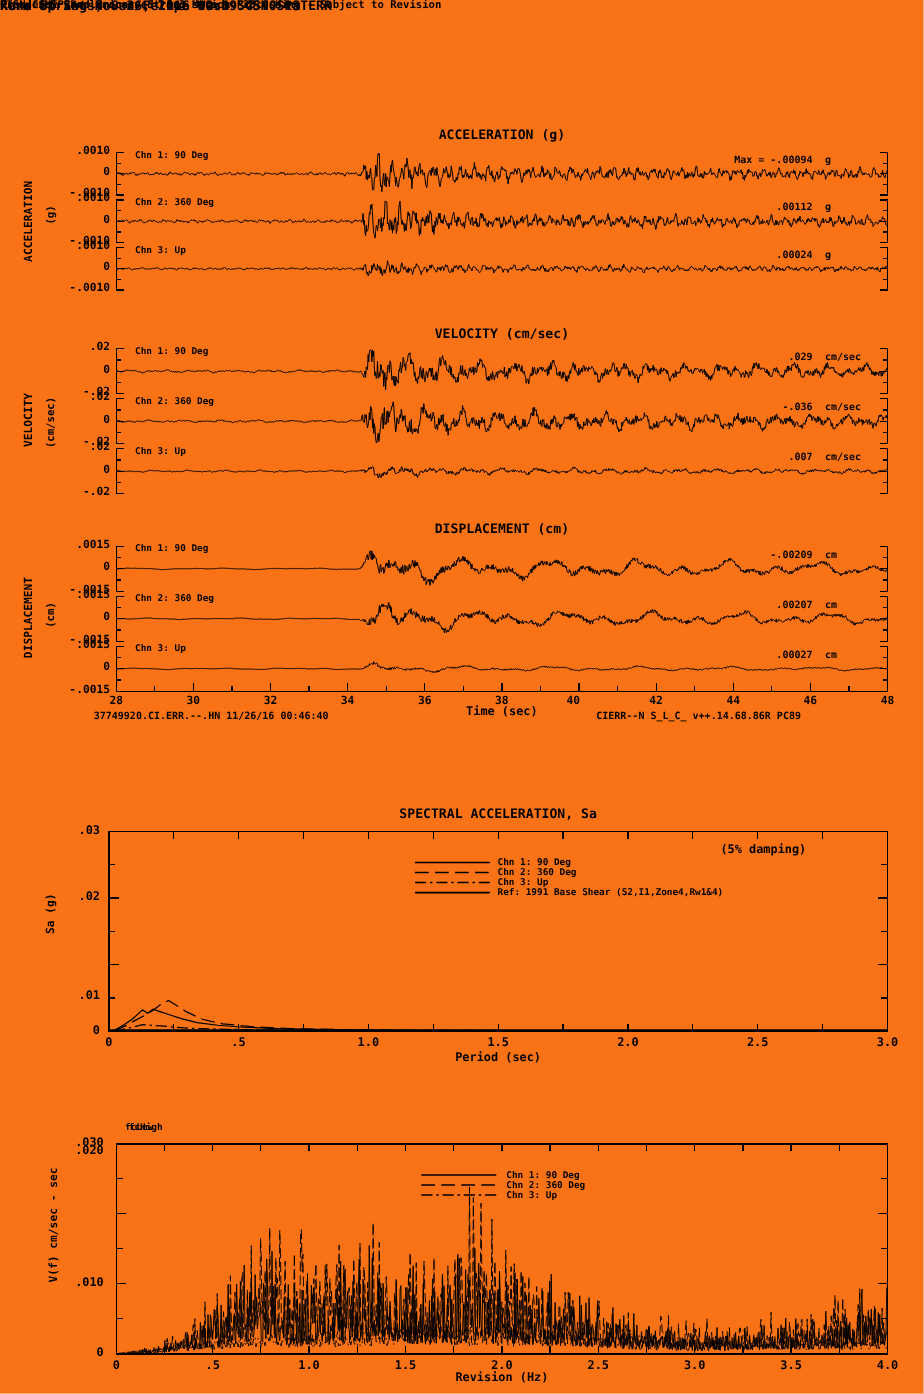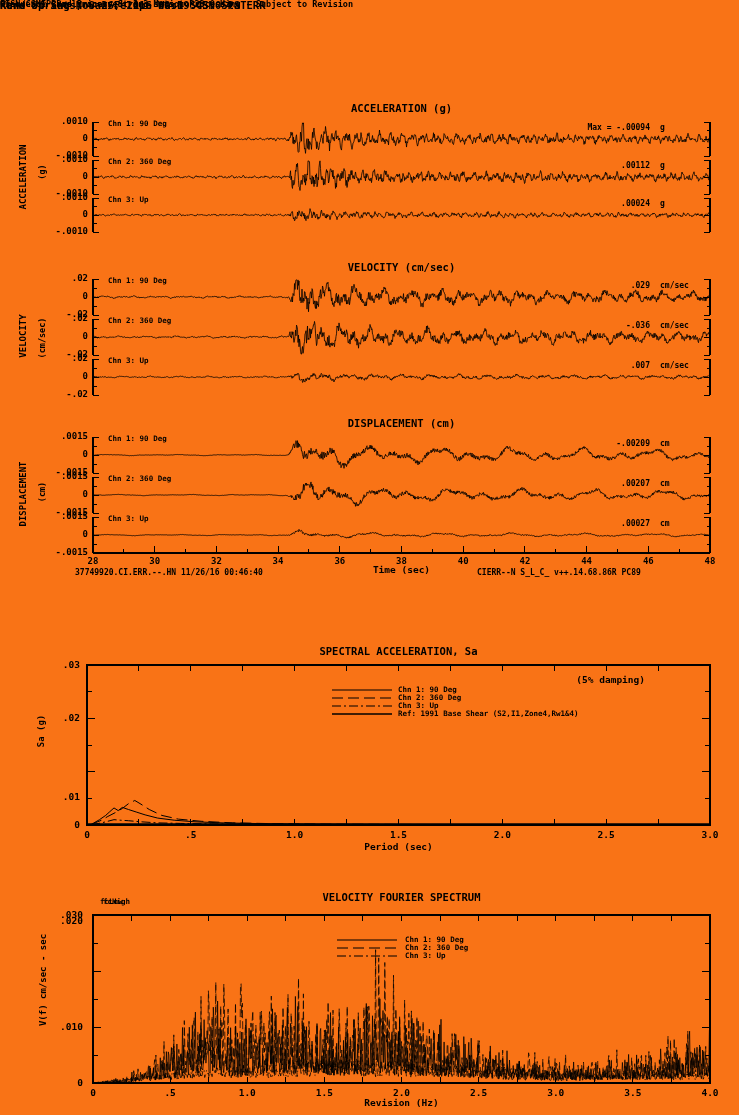--- a/index.html
+++ b/index.html
@@ -289,21 +289,20 @@
 
   <div class="t ctr f105" style="left:87px;top:646px;width:623px;">SPECTRAL ACCELERATION, Sa</div>
   <div class="t f95" style="right:94px;top:675px;">(5% damping)</div>
   <div class="t rot f9" style="left:42px;top:731px;">Sa (g)</div>
   <div class="t ctr f95" style="left:87px;top:842px;width:623px;">Period (sec)</div>
   <div class="t f75" style="left:398px;top:686px;">Chn 1: 90 Deg</div>
   <div class="t f75" style="left:398px;top:694px;">Chn 2: 360 Deg</div>
   <div class="t f75" style="left:398px;top:702px;">Chn 3: Up</div>
   <div class="t f75" style="left:398px;top:710px;">Ref: 1991 Base Shear (S2,I1,Zone4,Rw1&amp;4)</div>
 
-  <div class="t ctr f105" style="left:93px;top:892px;width:617px;">VELOCITY FOURIER SPECTRUM</div>
   <div class="t rot f9" style="left:44px;top:980px;">V(f)  cm/sec - sec</div>
   <div class="t ctr f95" style="left:93px;top:1098px;width:617px;">Revision (Hz)</div>
   <div class="t f75" style="left:100px;top:898px;">fcLow</div>
   <div class="t f75" style="left:103px;top:898px;">fcHigh</div>
   <div class="t f75" style="left:405px;top:936px;">Chn 1: 90 Deg</div>
   <div class="t f75" style="left:405px;top:944px;">Chn 2: 360 Deg</div>
   <div class="t f75" style="left:405px;top:952px;">Chn 3: Up</div>
 
 <div class="t f9" style="right: 651px; top: 117px;">.0010</div>
     <div class="t f9" style="right: 651px; top: 134px;">0</div>
@@ -358,21 +357,21 @@
     <div class="t f9" style="right: 651px; top: 548px;">-.0015</div>
     <div class="t f75" style="left: 108px; top: 515px;">Chn 3: Up</div>
     <div class="t f8" style="right: 89px; top: 520px;">.00027</div>
     <div class="t f8" style="left: 660px; top: 520px;">cm</div>
     <div class="t f9" style="left: 83px; top: 557px; width: 20px; text-align: center;">28</div>
     <div class="t f9" style="left: 144.7px; top: 557px; width: 20px; text-align: center;">30</div>
     <div class="t f9" style="left: 206.4px; top: 557px; width: 20px; text-align: center;">32</div>
     <div class="t f9" style="left: 268px; top: 557px; width: 20px; text-align: center;">34</div>
     <div class="t f9" style="left: 329.8px; top: 557px; width: 20px; text-align: center;">36</div>
     <div class="t f9" style="left: 391.5px; top: 557px; width: 20px; text-align: center;">38</div>
-    <div class="t f9" style="left: 453.2px; top: 557px; width: 20px; text-align: center;">40</div>
+    <div class="t f9" style="left: 453.2px; top: 557px; width: 20px; ">40</div>
     <div class="t f9" style="left: 514.9px; top: 557px; width: 20px; text-align: center;">42</div>
     <div class="t f9" style="left: 576.6px; top: 557px; width: 20px; text-align: center;">44</div>
     <div class="t f9" style="left: 638.3px; top: 557px; width: 20px; text-align: center;">46</div>
     <div class="t f9" style="left: 700px; top: 557px; width: 20px; text-align: center;">48</div>
     <div class="t f95" style="left: 73px; top: 830px; width: 28px; text-align: center;">0</div>
     <div class="t f95" style="left: 176.833px; top: 830px; width: 28px; text-align: center;">.5</div>
     <div class="t f95" style="left: 280.667px; top: 830px; width: 28px; text-align: center;">1.0</div>
     <div class="t f95" style="left: 384.5px; top: 830px; width: 28px; text-align: center;">1.5</div>
     <div class="t f95" style="left: 488.333px; top: 830px; width: 28px; text-align: center;">2.0</div>
     <div class="t f95" style="left: 592.167px; top: 830px; width: 28px; text-align: center;">2.5</div>

